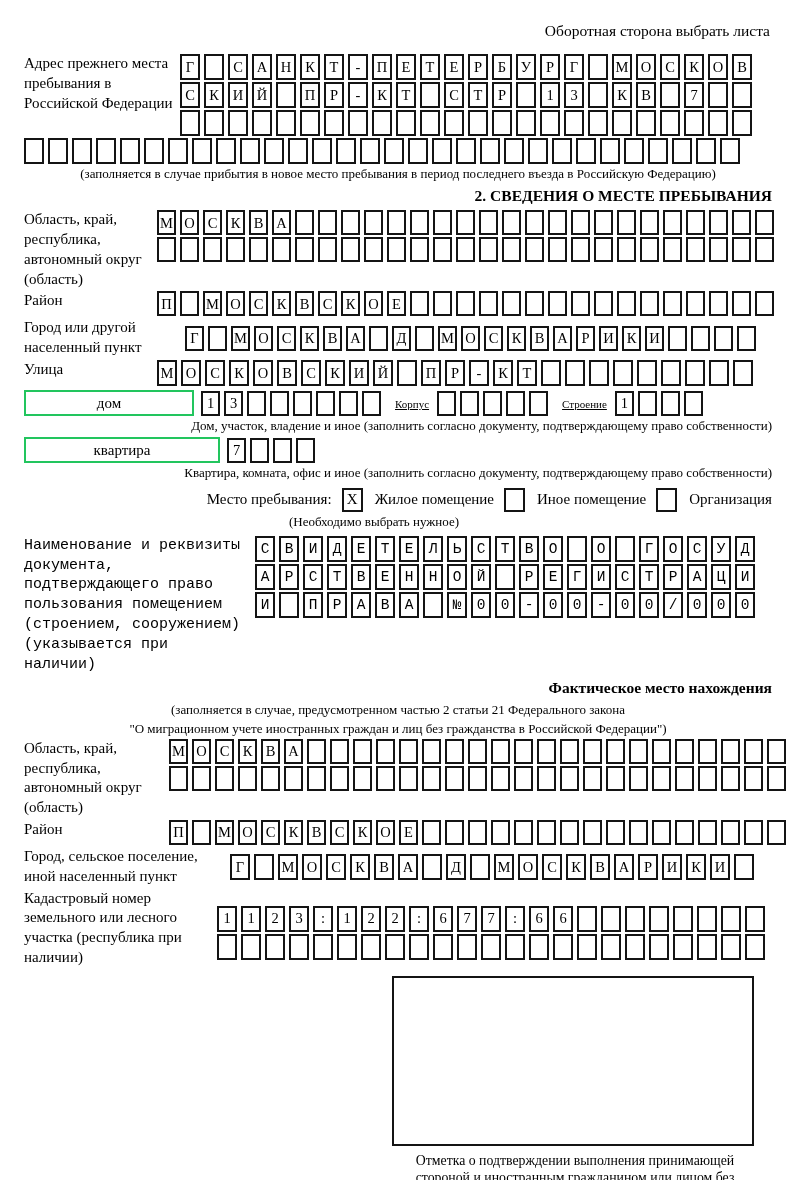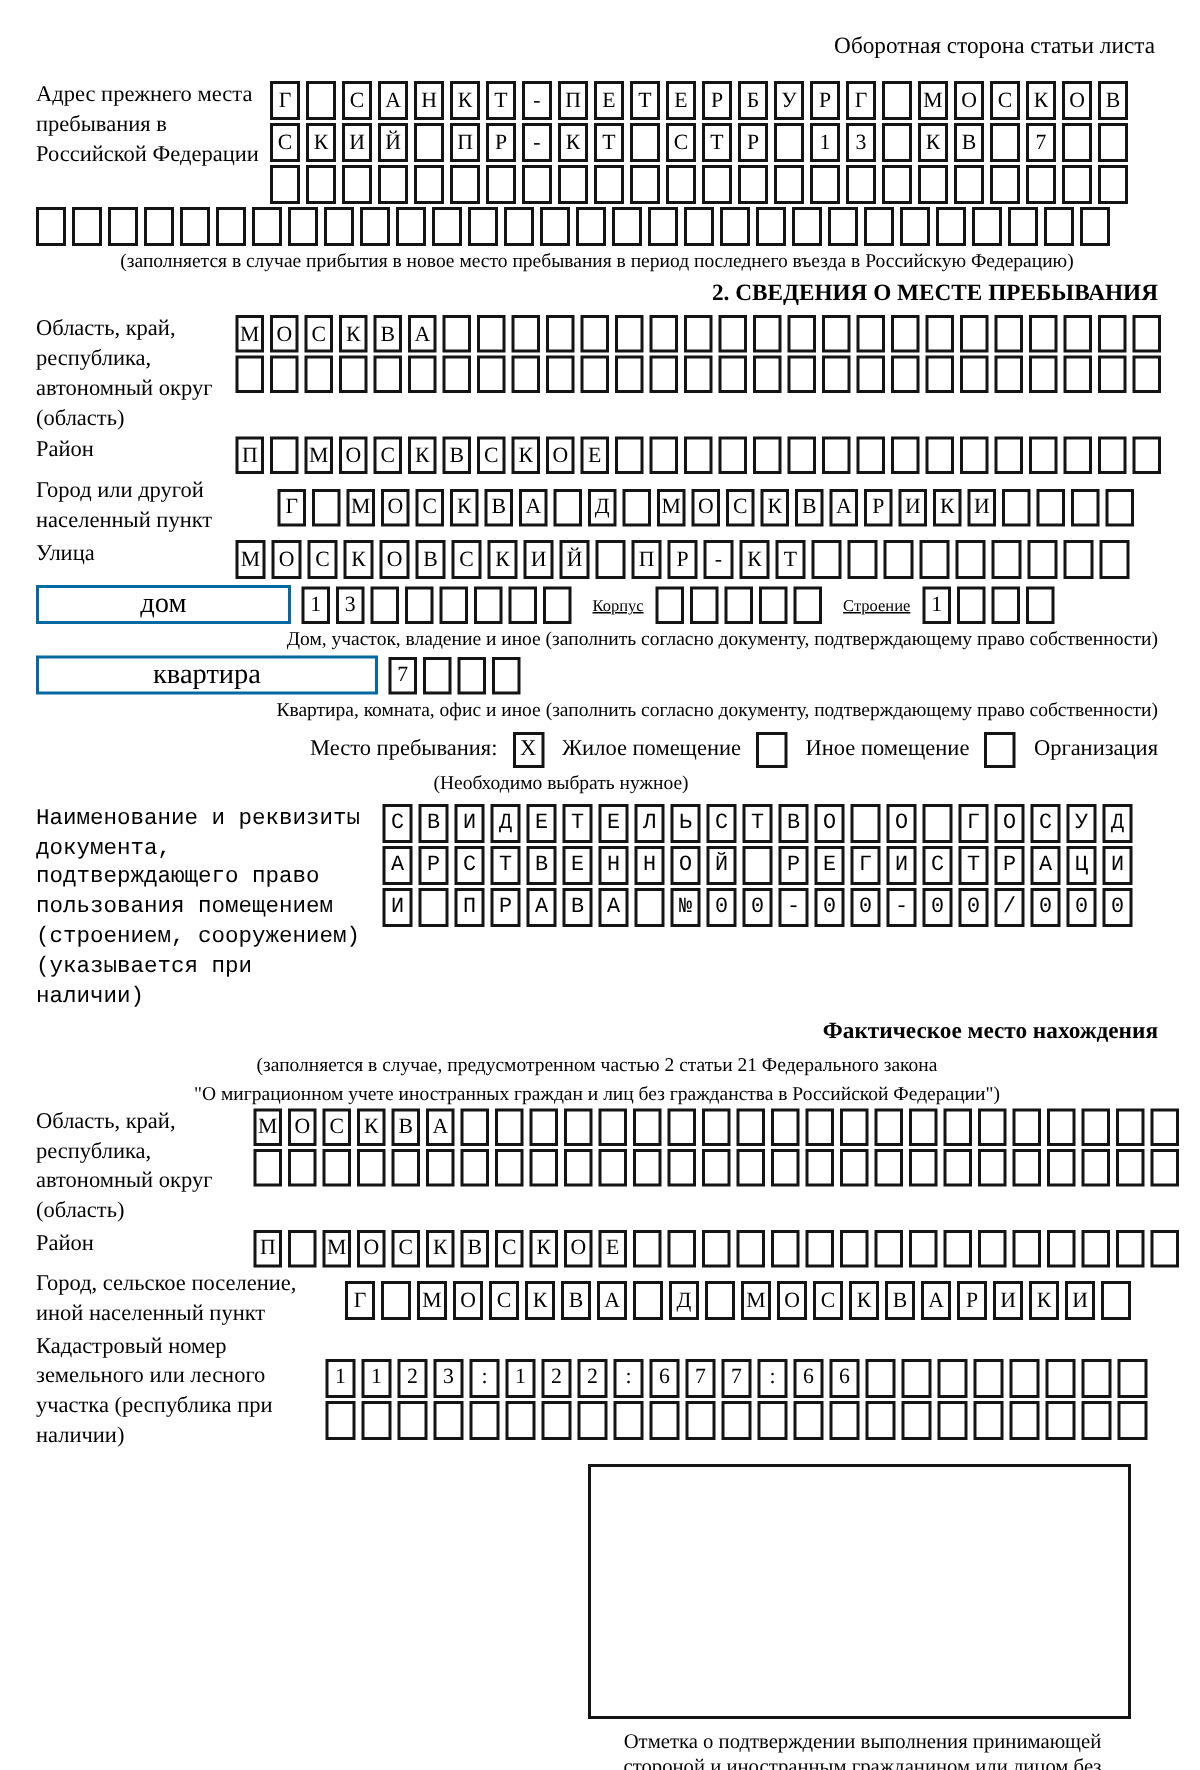--- a/index.html
+++ b/index.html
@@ -46,26 +46,26 @@
   .mt2 { margin-top: 2px; }
   .note { font-size: 13px; line-height: 1.25; margin: 2px 0 2px 0; }
   .center { text-align: center; }
   .indent { margin-left: 12px; text-align: right; }
   .h2 {
     font-weight: bold; text-align: right; font-size: 15.5px;
     margin: 5px 0 5px 0;
   }
   .house-box {
     flex: 0 0 auto;
-    border: 2px solid #0369a1; height: 26px;
+    border: 2px solid #22c55e; height: 26px;
     display: inline-flex; align-items: center; justify-content: center;
-    font-size: 19px; background: #fff;
+    font-size: 15px; background: #fff;
   }
   .house-box.dom { width: 170px; margin-right: 7px; }
-  .house-box.apt { width: 228px; margin-right: 7px; text-align: right; }
+  .house-box.apt { width: 196px; margin-right: 7px; text-align: right; }
   .inline-label { font-size: 11px; margin: 2px 8px 0 14px; white-space: nowrap; text-decoration: underline; }
   .house-row { margin: 4px 0 2px 0; align-items: center; }
   .apt-row { margin: 2px 0 2px 0; align-items: center; }
   .stay-row { margin: 6px 0 0 0; font-size: 15px; justify-content: flex-end; }
   .stay-row .label { padding-right: 0; }
   .checkbox {
     flex: 0 0 auto;
     width: 21px; height: 24px;
     border: 2px solid #141414;
     display: inline-flex; align-items: center; justify-content: center;
@@ -86,21 +86,21 @@
     margin-top: 6px;
     font-size: 13.8px; line-height: 1.28;
     text-align: center;
   }
 </style>
 </head>
 <body>
 
 <div class="page">
 
-  <div class="header-note">Оборотная сторона статьи листа</div>
+  <div class="header-note">Оборотная сторона выбрать листа</div>
 
   <section>
     <div class="row">
       <div class="label w156">Адрес прежнего места пребывания в Российской Федерации</div>
       <div class="grid">
         <div class="cellrow lg">
             <span class="cell">Г</span>
             <span class="cell"></span>
             <span class="cell">С</span>
             <span class="cell">А</span>

